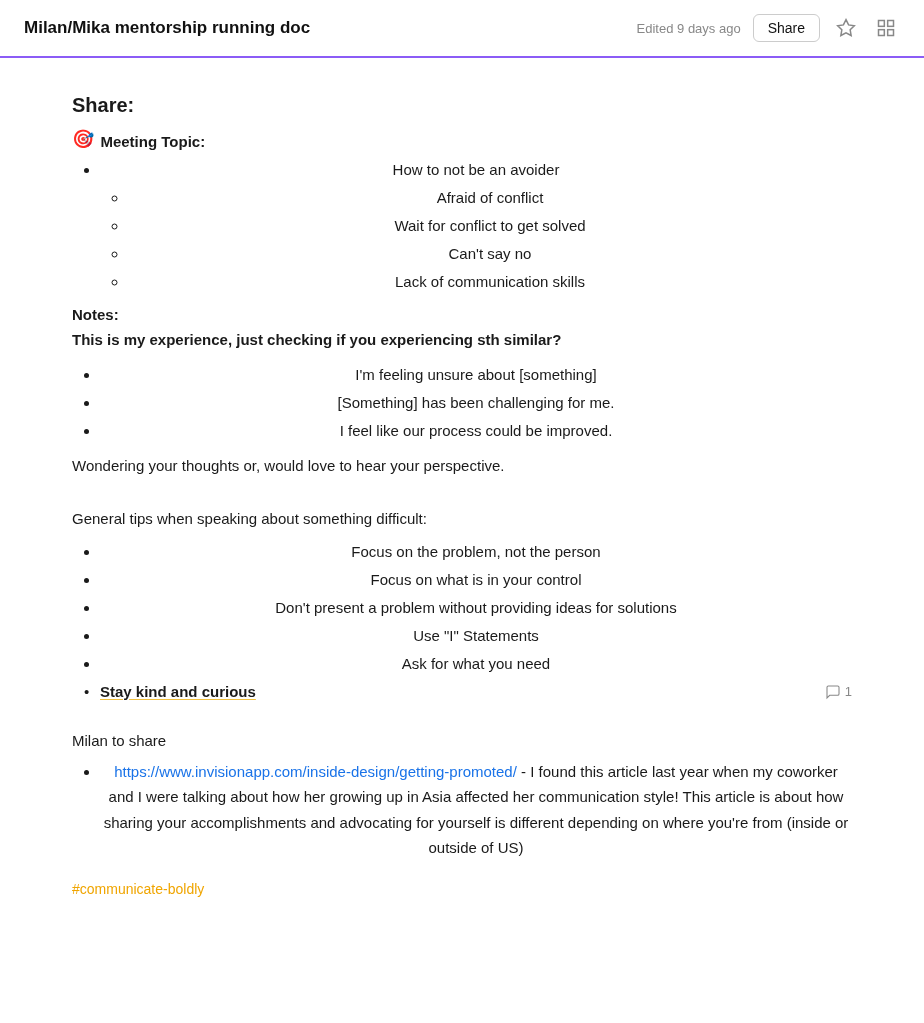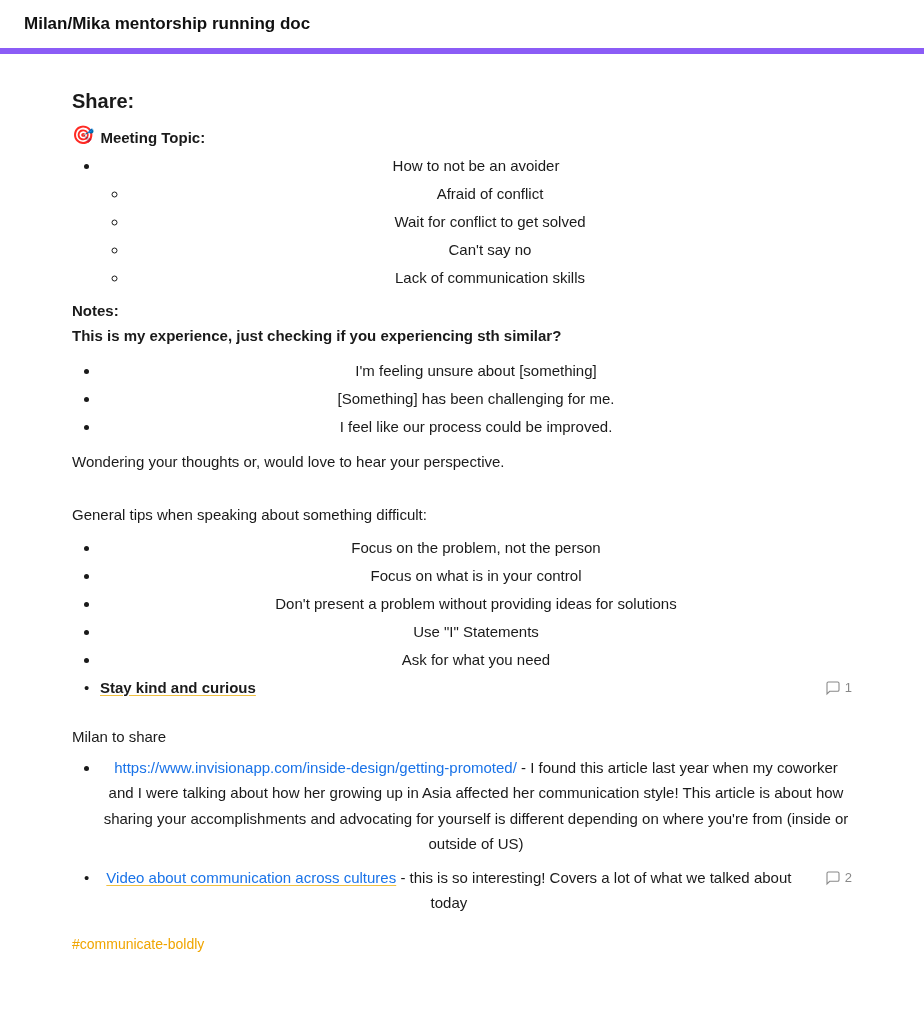--- a/index.html
+++ b/index.html
@@ -8,21 +8,21 @@
       font-size: 15px;
       color: #1a1a1a;
       background: #fff;
       min-height: 1023px;
     }
     .header {
       display: flex;
       align-items: center;
       justify-content: space-between;
       padding: 14px 24px 14px 24px;
-      border-bottom: 6px solid #8b5cf6;
+      border-bottom: 2px solid #8b5cf6;
       position: sticky;
       top: 0;
       background: #fff;
       z-index: 10;
     }
     .header-title {
       font-size: 17px;
       font-weight: 700;
       color: #111;
     }
@@ -178,20 +178,37 @@
       content: '•';
       position: absolute;
       left: -16px;
     }
   </style>
 </head>
 <body>
 
 <header class="header">
   <span class="header-title">Milan/Mika mentorship running doc</span>
+  <div class="header-right">
+    <span class="edited-text">Edited 9 days ago</span>
+    <button class="share-btn">Share</button>
+    <button class="icon-btn">
+      <svg width="20" height="20" viewBox="0 0 24 24" fill="none" stroke="#888" stroke-width="1.8">
+        <polygon points="12,2 15.09,8.26 22,9.27 17,14.14 18.18,21.02 12,17.77 5.82,21.02 7,14.14 2,9.27 8.91,8.26"></polygon>
+      </svg>
+    </button>
+    <button class="icon-btn">
+      <svg width="20" height="20" viewBox="0 0 24 24" fill="none" stroke="#888" stroke-width="1.8">
+        <rect x="3" y="3" width="7" height="7"></rect>
+        <rect x="14" y="3" width="7" height="7"></rect>
+        <rect x="3" y="14" width="7" height="7"></rect>
+        <rect x="14" y="14" width="7" height="7"></rect>
+      </svg>
+    </button>
+  </div>
 </header>
 
 <div class="content">
 
   <h2 class="agenda-title">Share:</h2>
 
   <div class="meeting-topic-row">
     <span class="emoji">🎯</span>
     <span class="meeting-topic-label">Meeting Topic:</span>
   </div>
@@ -242,31 +259,18 @@
       </div>
     </li>
   </ul>
 
   <div class="milan-share-section">
     <p class="milan-share-label">Milan to share</p>
     <ul class="level1">
       <li style="line-height:1.7;">
         <a class="link-blue" href="#">https://www.invisionapp.com/inside-design/getting-promoted/</a><span> - I found this article last year when my coworker and I were talking about how her growing up in Asia affected her communication style! This article is about how sharing your accomplishments and advocating for yourself is different depending on where you're from (inside or outside of US)</span>
       </li>
-      <li class="has-comment" style="margin-top:8px; line-height:1.7; position:relative;">
-        <div class="list-item-with-comment">
-          <span class="list-item-text">
-            <a class="link-underline-yellow" href="#">Video about communication across cultures</a><span> - this is so interesting! Covers a lot of what we talked about today</span>
-          </span>
-          <span class="comment-badge" style="white-space:nowrap; padding-left:8px;">
-            <svg width="16" height="16" viewBox="0 0 24 24" fill="none" stroke="#888" stroke-width="1.6">
-              <path d="M21 15a2 2 0 0 1-2 2H7l-4 4V5a2 2 0 0 1 2-2h14a2 2 0 0 1 2 2z"></path>
-            </svg>
-            <span>2</span>
-          </span>
-        </div>
-      </li>
     </ul>
 
     <span class="hashtag">#communicate-boldly</span>
   </div>
 
 </div>
 
 </body></html>

